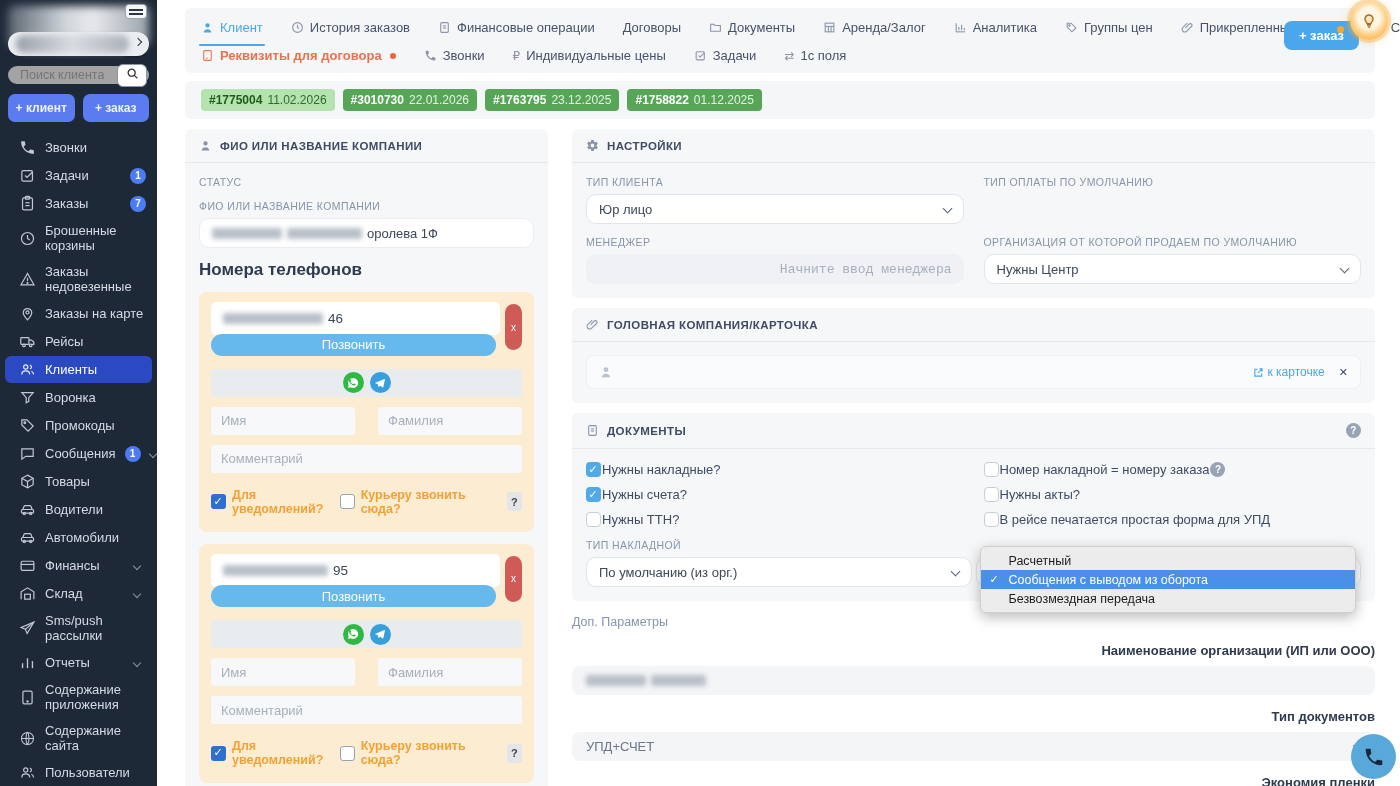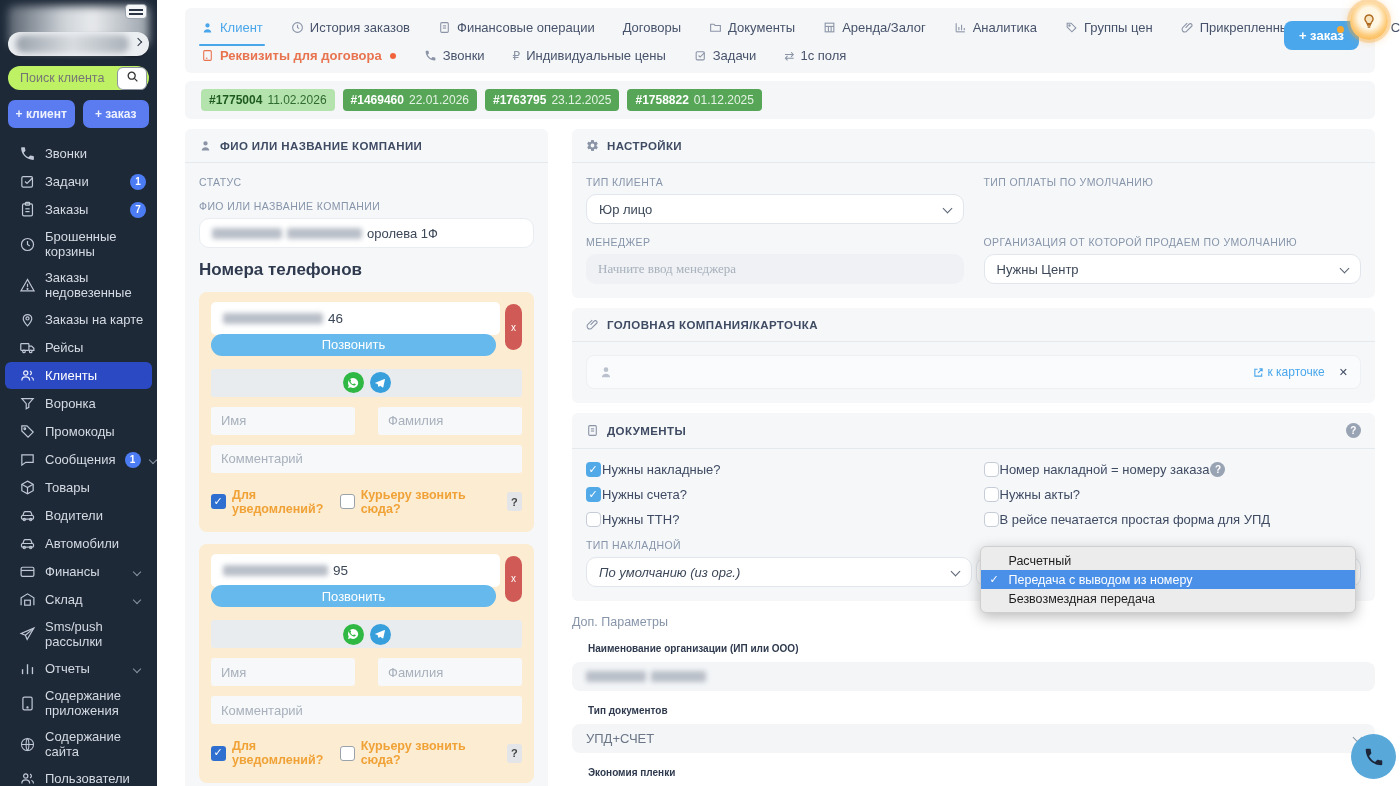--- a/index.html
+++ b/index.html
@@ -15,21 +15,21 @@
   .win-toggle { position:absolute; top:4px; right:10px; width:22px; height:15px;
     background:#f4f6f8; border-radius:4px; border:1px solid #9aa2ab; z-index:3; }
   .win-toggle::before { content:""; position:absolute; left:3px; right:3px; top:4px;
     height:2px; background:#2a3443; box-shadow:0 4px 0 #2a3443; }
   .logo-pill { margin:-14px 8px 0 8px; height:24px; border-radius:12px; background:#eceff2;
     position:relative; z-index:2; box-shadow:0 1px 2px rgba(0,0,0,.3); }
   .logo-pill .pill-blur { position:absolute; inset:3px 20px 3px 8px; border-radius:8px;
     background:linear-gradient(90deg,#9aa2ab,#d8dce0,#aab1b9); filter:blur(3px); }
   .logo-pill .chev { position:absolute; right:8px; top:7px; width:6px; height:6px;
     border-right:1.6px solid #2a3443; border-bottom:1.6px solid #2a3443; transform:rotate(45deg) rotate(-90deg); }
-  .search-wrap { margin:10px 8px 0 8px; height:24px; background:#bef264; border-radius:14px;
+  .search-wrap { margin:10px 8px 0 8px; height:18px; background:#a3a3a3; border-radius:14px;
     display:flex; align-items:center; padding:2px 2px 2px 12px; }
   .search-wrap input { border:none; outline:none; flex:1; min-width:0; font-size:12.5px; color:#333;
     font-family:inherit; background:transparent; }
   .search-btn { width:30px; height:23px; border:1px solid #8d96a0; border-radius:6px;
     display:flex; align-items:center; justify-content:center; background:#fff; flex:none; }
   .side-btns { display:flex; gap:8px; margin:10px 8px 0 8px; }
   .side-btns .sbtn { flex:1; height:28px; background:#5b7cf0; color:#eef2ff; border:none;
     border-radius:7px; font-size:12px; font-family:inherit; font-weight:bold; }
   .nav { margin-top:12px; }
   .nav-item { display:flex; align-items:center; gap:9px; padding:5px 6px 5px 14px;
@@ -91,21 +91,21 @@
   .flabel { font-size:10.5px; color:#8795aa; letter-spacing:.4px; margin-bottom:6px; }
   .select { position:relative; background:#fff; border:1px solid #e1e6ec; border-radius:10px;
     height:30px; display:flex; align-items:center; padding:0 26px 0 12px; font-size:13px;
     color:#3c4758; cursor:pointer; }
   .sel-chev { position:absolute; right:12px; top:10px; width:7px; height:7px;
     border-right:1.6px solid #5a6474; border-bottom:1.6px solid #5a6474; transform:rotate(45deg); }
   .tfield { background:#fff; border:1px solid #e9edf1; border-radius:10px; height:30px;
     display:flex; align-items:center; padding:0 12px; font-size:13px; color:#3c4758; }
   .tfield.flat { background:#eff1f4; border:none; }
   .tfield.flat input { background:transparent; border:none; outline:none; width:100%;
-    font-size:13px; font-family:Liberation Serif, serif; color:#3c4758; }
+    font-size:13px; font-family:Liberation Mono, monospace; color:#3c4758;text-align:right; }
   .tfield.flat input::placeholder, .pcard input::placeholder { color:#a7b0bc; }
   .redact { display:inline-block; height:11px; background:#b9bfc8; border-radius:2px;
     filter:blur(2.5px); vertical-align:middle; margin-right:5px; }
 
   .phones-title { font-size:17px; font-weight:bold; color:#2f3a4e; margin:12px 0 4px 0; }
 
   
   .pcard { background:#fcecd2; border-radius:8px; padding:10px 12px 16px 12px; margin-top:12px;
     position:relative; }
   .ptop { position:relative; padding-right:22px; }
@@ -157,34 +157,34 @@
   
   .help-circle { width:15px; height:15px; border-radius:50%; background:#98a3b3; color:#fff;
     font-size:10px; font-weight:bold; display:inline-flex; align-items:center; justify-content:center;
     flex:none; cursor:pointer; }
   .help-circle::after { content:"?"; }
   .doc-grid { display:grid; grid-template-columns:1fr 1fr; column-gap:20px; row-gap:10px; }
   .doc-chk { display:flex; align-items:center; gap:1px; font-size:13px; color:#3f4b63; cursor:pointer; }
   .doc-chk .cb.on { background:#52a9e8; border-radius:4px; }
   .doc-chk .cb.off { border:1.5px solid #c6cdd7; border-radius:4px; }
   .invoice-row { margin-top:12px; position:relative; }
-  .invoice-sels { display:flex; gap:4px;font-style:italic; }
+  .invoice-sels { display:flex; gap:4px; }
   .invoice-sels .select { flex:1; }
   .dropdown { position:absolute; left:calc(50% + 6px); right:5px; top:7px; background:#ececec;
     border:1px solid #cfcfcf; border-radius:6px; box-shadow:0 4px 14px rgba(0,0,0,.28);
     padding:4px 0; z-index:10; }
   .dd-opt { height:19px; display:flex; align-items:center; padding-left:28px; font-size:12.5px;
     color:#1d1d1f; position:relative; cursor:pointer; }
   .dd-opt.sel { background:#4a90e8; color:#fff; }
   .dd-opt.sel::before { content:"✓"; position:absolute; left:9px; font-size:11px; }
 
   
   .free { }
   .sub-note { font-size:12.5px; color:#8795aa; margin:14px 0 10px 0; }
-  .blabel { font-size:10px; font-weight:bold; color:#2f3a4e; margin:14px 0 8px 16px; }
+  .blabel { font-size:13px; font-weight:bold; color:#2f3a4e; margin:14px 0 8px 0;text-align:right; }
   .bigfield { background:#f3f5f7; border-radius:8px; height:29px; display:flex; align-items:center;
     padding:0 14px; font-size:13px; color:#6b7687; position:relative; }
   .bigfield .sel-chev { right:14px; top:10px; border-color:#8a94a6; }
 
   
   .bulb { position:absolute; right:12px; top:2px; width:38px; height:38px; border-radius:50%;
     background:radial-gradient(circle at 50% 42%, #fff6e4 0 36%, #fdca77 62%, #f5a730 100%);
     box-shadow:0 0 0 3px rgba(247,166,48,.30), 0 0 10px rgba(247,166,48,.55);
     display:flex; align-items:center; justify-content:center; z-index:20; cursor:pointer; }
   .bulb svg { width:16px; height:16px; }
@@ -560,21 +560,21 @@
     </div>
     <button class="order-btn">+ заказ</button>
   </div>
 
   <div class="panel badges-panel">
     <div class="obadge light">
       <span class="oid">#1775004</span>
       <span class="odate">11.02.2026</span>
     </div>
     <div class="obadge dark">
-      <span class="oid">#1469460</span>
+      <span class="oid">#3010730</span>
       <span class="odate">22.01.2026</span>
     </div>
     <div class="obadge dark">
       <span class="oid">#1763795</span>
       <span class="odate">23.12.2025</span>
     </div>
     <div class="obadge dark">
       <span class="oid">#1758822</span>
       <span class="odate">01.12.2025</span>
     </div>
@@ -803,21 +803,21 @@
               <div class="select">
                 <span>По умолчанию (из орг.)</span>
                 <span class="sel-chev"></span>
               </div>
               <div class="select">
                 <span class="sel-chev"></span>
               </div>
             </div>
             <div class="dropdown">
               <div class="dd-opt">Расчетный</div>
-              <div class="dd-opt sel">Передача с выводом из номеру</div>
+              <div class="dd-opt sel">Сообщения с выводом из оборота</div>
               <div class="dd-opt">Безвозмездная передача</div>
             </div>
           </div>
         </div>
       </div>
 
       <div class="free">
         <div class="sub-note">Доп. Параметры</div>
         <div class="blabel">Наименование организации (ИП или ООО)</div>
         <div class="bigfield">

